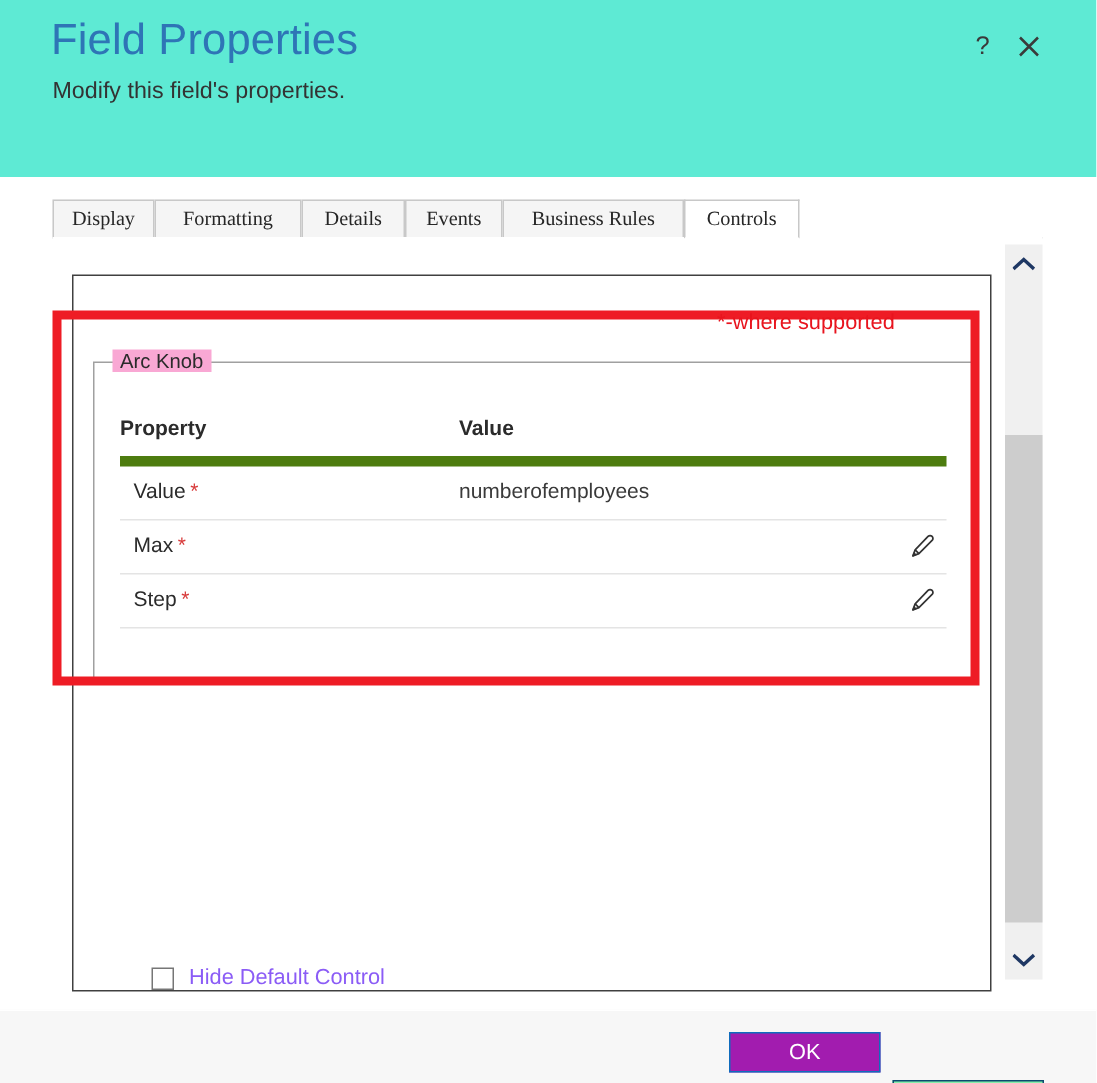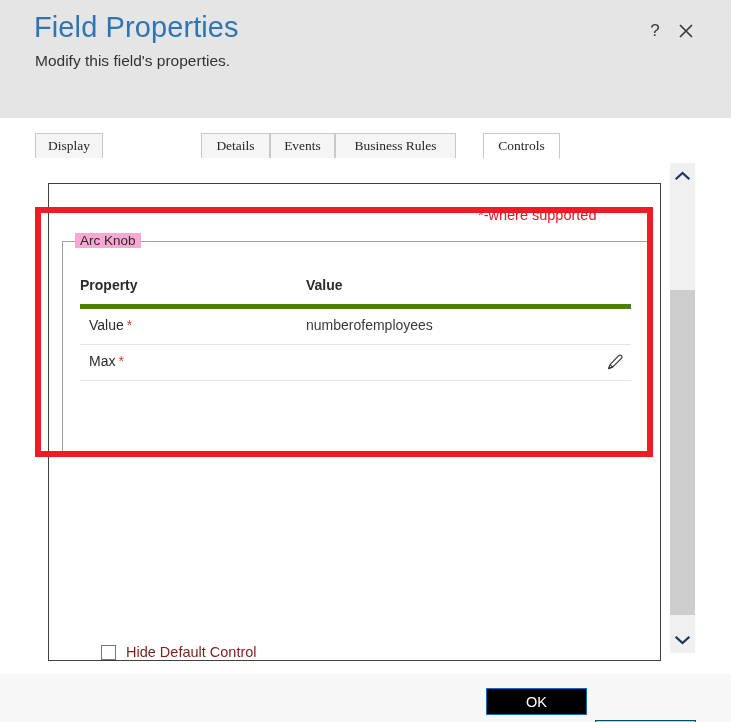--- a/index.html
+++ b/index.html
@@ -15,21 +15,21 @@
     overflow: hidden;
     position: relative;
   }
 
   
   #dialog-header {
     position: absolute;
     left: 0; top: 0;
     width: 731px;
     height: 118px;
-    background: #e5e5e5;
+    background: #5eead4;
   }
   #page-title {
     position: absolute;
     left: 34px;
     top: 11px;
     font-size: 29px;
     font-weight: 400;
     color: #2e75b6;
     letter-spacing: 0.1px;
     white-space: nowrap;
@@ -153,21 +153,21 @@
 
   
   #property-table {
     position: absolute;
     left: 17px;
     top: 32px;
     width: 551px;
   }
   .prop-header-row {
     height: 30px;
-    border-bottom: 5px solid #4d7c0f;
+    border-bottom: 7px solid #4d7c0f;
     position: relative;
     text-align: right;
   }
   .prop-header-cell {
     position: absolute;
     top: 0;
     font-size: 14px;
     font-weight: bold;
     color: #2b2b2b;
     line-height: 22px;
@@ -238,21 +238,21 @@
     width: 15px;
     height: 15px;
     border: 1px solid #767676;
     background: #ffffff;
     box-sizing: border-box;
     display: inline-block;
   }
   #hide-default-control-label {
     margin-left: 10px;
     font-size: 14.5px;
-    color: #7f1d1d;
+    color: #8b5cf6;
     white-space: nowrap;
   }
 
   
   #vertical-scrollbar {
     position: absolute;
     left: 670px;
     top: 163px;
     width: 25px;
     height: 490px;
@@ -291,21 +291,21 @@
     height: 49px;
     background: #f7f7f7;
     border-top: 1px solid #ffffff;
   }
   #ok-button {
     position: absolute;
     left: 486px;
     top: 14px;
     width: 101px;
     height: 27px;
-    background: #000000;
+    background: #a21caf;
     border: 1px solid #0f6cbd;
     box-sizing: border-box;
     color: #ffffff;
     font-size: 14.5px;
     font-family: "Liberation Sans", sans-serif;
     cursor: pointer;
     padding: 0;
   }
   #cancel-button {
     position: absolute;
@@ -337,30 +337,33 @@
     <svg width="22" height="22" viewBox="0 0 22 22" aria-hidden="true">
       <path d="M5 5 L17 17 M17 5 L5 17" stroke="#3a3a3a" stroke-width="1.7" fill="none"></path>
     </svg>
   </div>
 </div>
 
 <div id="tab-strip">
   <div class="tab-item" style="left:0px;width:68px;">
     <span>Display</span>
   </div>
+  <div class="tab-item" style="left:68px;width:98px;">
+    <span>Formatting</span>
+  </div>
   <div class="tab-item" style="left:166px;width:69px;">
     <span>Details</span>
   </div>
   <div class="tab-item" style="left:235px;width:65px;">
     <span>Events</span>
   </div>
   <div class="tab-item" style="left:300px;width:121px;">
     <span>Business Rules</span>
   </div>
-  <div class="tab-item active" style="left:421px;width:77px;margin-left:27px;">
+  <div class="tab-item active" style="left:421px;width:77px;">
     <span>Controls</span>
   </div>
 </div>
 
 <div id="content-panel">
 
   <div id="controls-scroll-area">
 
     <div id="arc-knob-fieldset">
       <div id="arc-knob-legend">Arc Knob</div>
@@ -387,20 +390,33 @@
           <div class="prop-value"></div>
           <div class="edit-pencil">
             <svg width="24" height="24" viewBox="0 0 24 24" aria-hidden="true">
               <path d="M18.4 4.6 a1.9 1.9 0 0 1 0 2.7 L9.6 16.1 L5.6 17.6 L7.1 13.6 L15.7 4.6 a1.9 1.9 0 0 1 2.7 0 z" fill="#ffffff" stroke="#333333" stroke-width="1.15" stroke-linejoin="round"></path>
               <path d="M7.1 13.6 L9.6 16.1" stroke="#333333" stroke-width="1.15"></path>
               <path d="M6.35 15.6 L5.6 17.6 L7.6 16.85 z" fill="#333333" stroke="#333333" stroke-width="0.8" stroke-linejoin="round"></path>
             </svg>
           </div>
         </div>
 
+        <div class="prop-row">
+          <div class="prop-name">
+            <span>Step</span><span class="req-star">*</span>
+          </div>
+          <div class="prop-value"></div>
+          <div class="edit-pencil">
+            <svg width="24" height="24" viewBox="0 0 24 24" aria-hidden="true">
+              <path d="M18.4 4.6 a1.9 1.9 0 0 1 0 2.7 L9.6 16.1 L5.6 17.6 L7.1 13.6 L15.7 4.6 a1.9 1.9 0 0 1 2.7 0 z" fill="#ffffff" stroke="#333333" stroke-width="1.15" stroke-linejoin="round"></path>
+              <path d="M7.1 13.6 L9.6 16.1" stroke="#333333" stroke-width="1.15"></path>
+              <path d="M6.35 15.6 L5.6 17.6 L7.6 16.85 z" fill="#333333" stroke="#333333" stroke-width="0.8" stroke-linejoin="round"></path>
+            </svg>
+          </div>
+        </div>
 
       </div>
     </div>
 
     <div id="hide-default-control-row">
       <span id="hide-default-control-checkbox"></span>
       <span id="hide-default-control-label">Hide Default Control</span>
     </div>
 
   </div>

